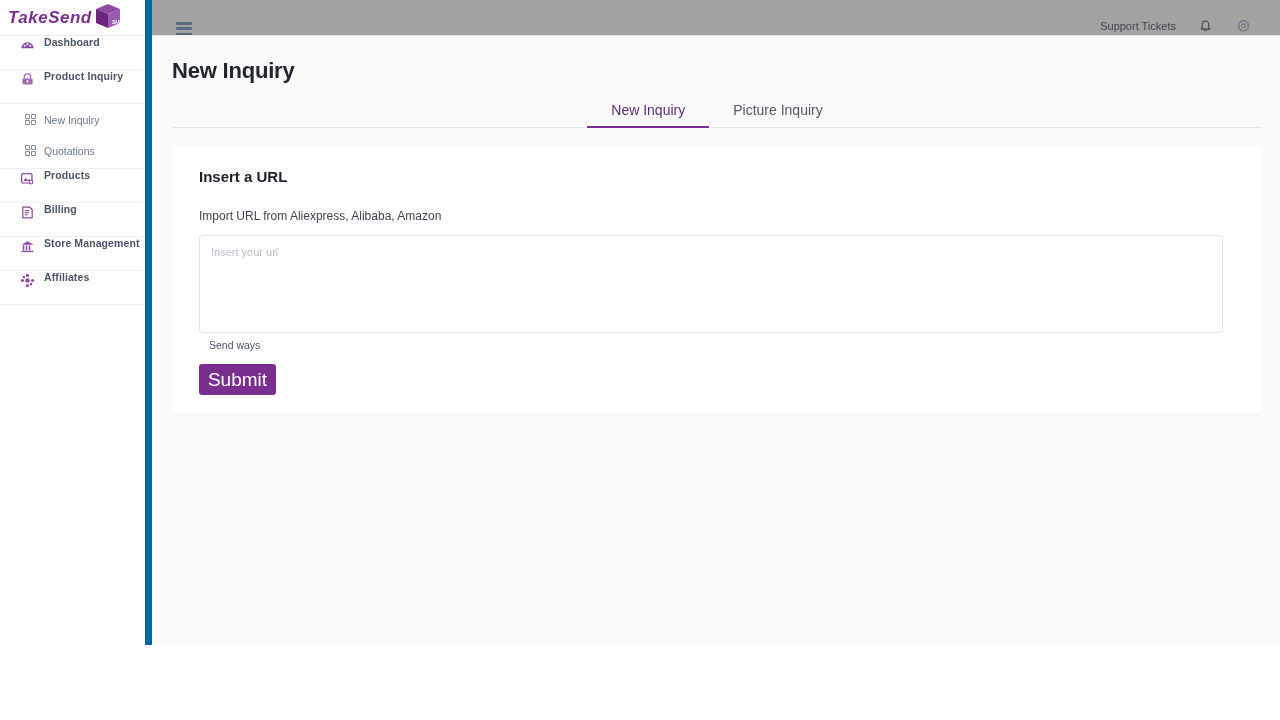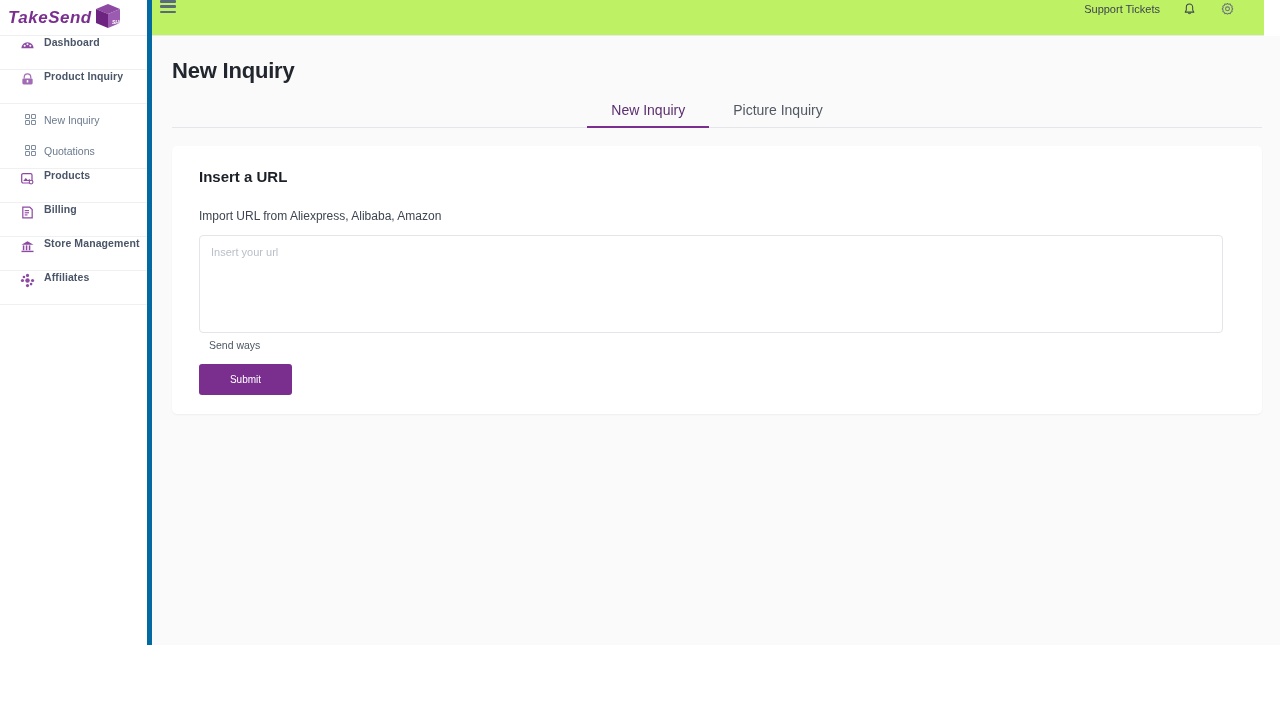--- a/index.html
+++ b/index.html
@@ -10,21 +10,21 @@
     overflow: hidden;
   }
 
   .app { position: relative; width: 1280px; height: 720px; }
 
   
   .sidebar {
     position: absolute; left: 0; top: 0;
     width: 152px; height: 645px;
     background: #ffffff;
-    border-right: 5px solid #0369a1;
+    border-right: 7px solid #0369a1;
     z-index: 3;
   }
   .logo-wrap {
     height: 36px;
     display: flex; align-items: center;
     padding-left: 8px;
     border-bottom: 1px solid #eeeff1;
     background: #ffffff;
   }
   .logo-text {
@@ -75,25 +75,25 @@
   .nav-sub .lbl {
     margin-left: 7px;
     font-size: 10.5px;
     color: #6b7a8d;
     white-space: nowrap;
   }
   .sub-group { border-bottom: 1px solid #eff0f2; padding-bottom: 2px; }
 
   
   .topbar {
-    position: absolute; left: 136px; top: 0;
+    position: absolute; left: 152px; top: 0;
     width: 1128px; height: 36px;
-    background: #bef264;
+    background: #a3a3a3;
     border-bottom: 1px solid #e7e9ec;
-    display: flex; align-items: flex-start;
+    display: flex; align-items: flex-end;
     z-index: 2;
   }
   .hamburger {
     margin-left: 24px;
     width: 16px; height: 13px;
     display: flex; flex-direction: column; justify-content: space-between;
     cursor: pointer;
   }
   .hamburger span {
     display: block; height: 2.5px; width: 100%;
@@ -174,25 +174,25 @@
   }
   .url-area::placeholder { color: #b9bfc8; }
   .more-ways {
     margin-top: 6px; margin-left: 10px;
     font-size: 10.5px; color: #4d5663;
     cursor: pointer; display: inline-block;
   }
   .submit-btn {
     display: block;
     margin-top: 11px;
-    width: 93px; height: 31px;
+    width: 77px; height: 31px;
     background: #7a2f8f;
     color: #ffffff;
     border: none; border-radius: 3px;
-    font-size: 10px;
+    font-size: 19px;
     font-family: "Liberation Sans", sans-serif;
     cursor: pointer;
   }
 </style>
 </head>
 <body>
 
 <div class="app">
 
   <div class="sidebar">

